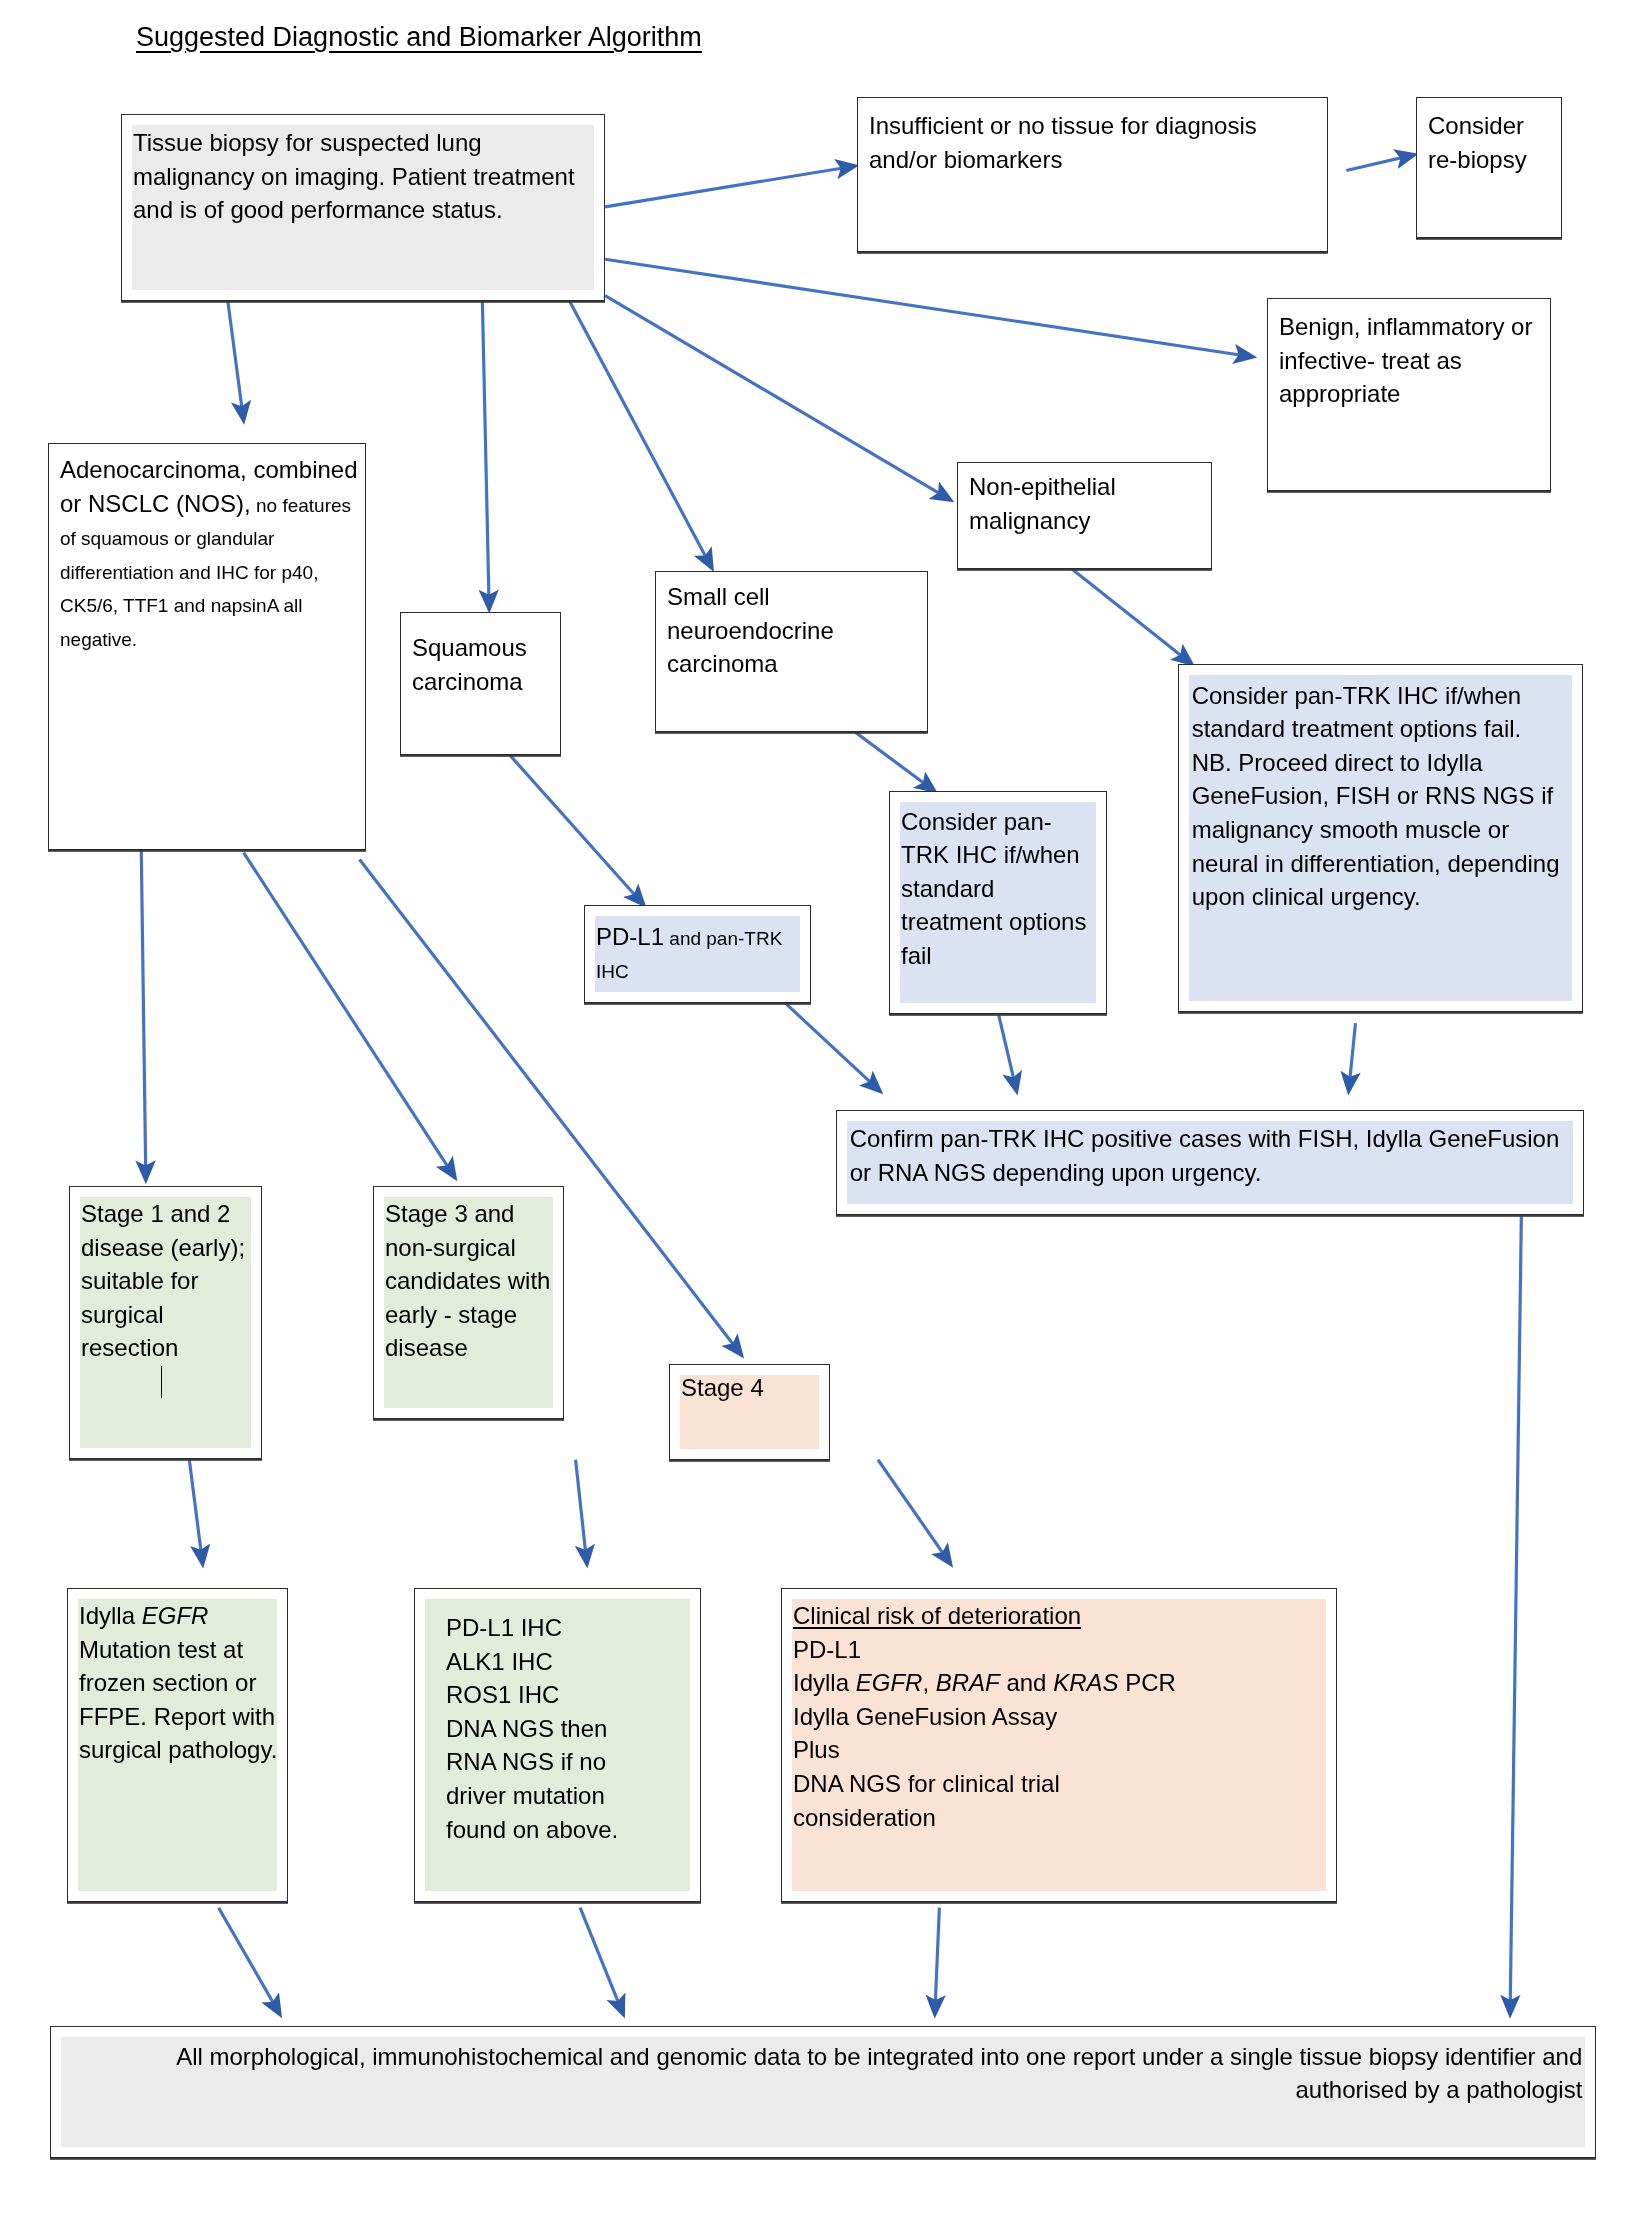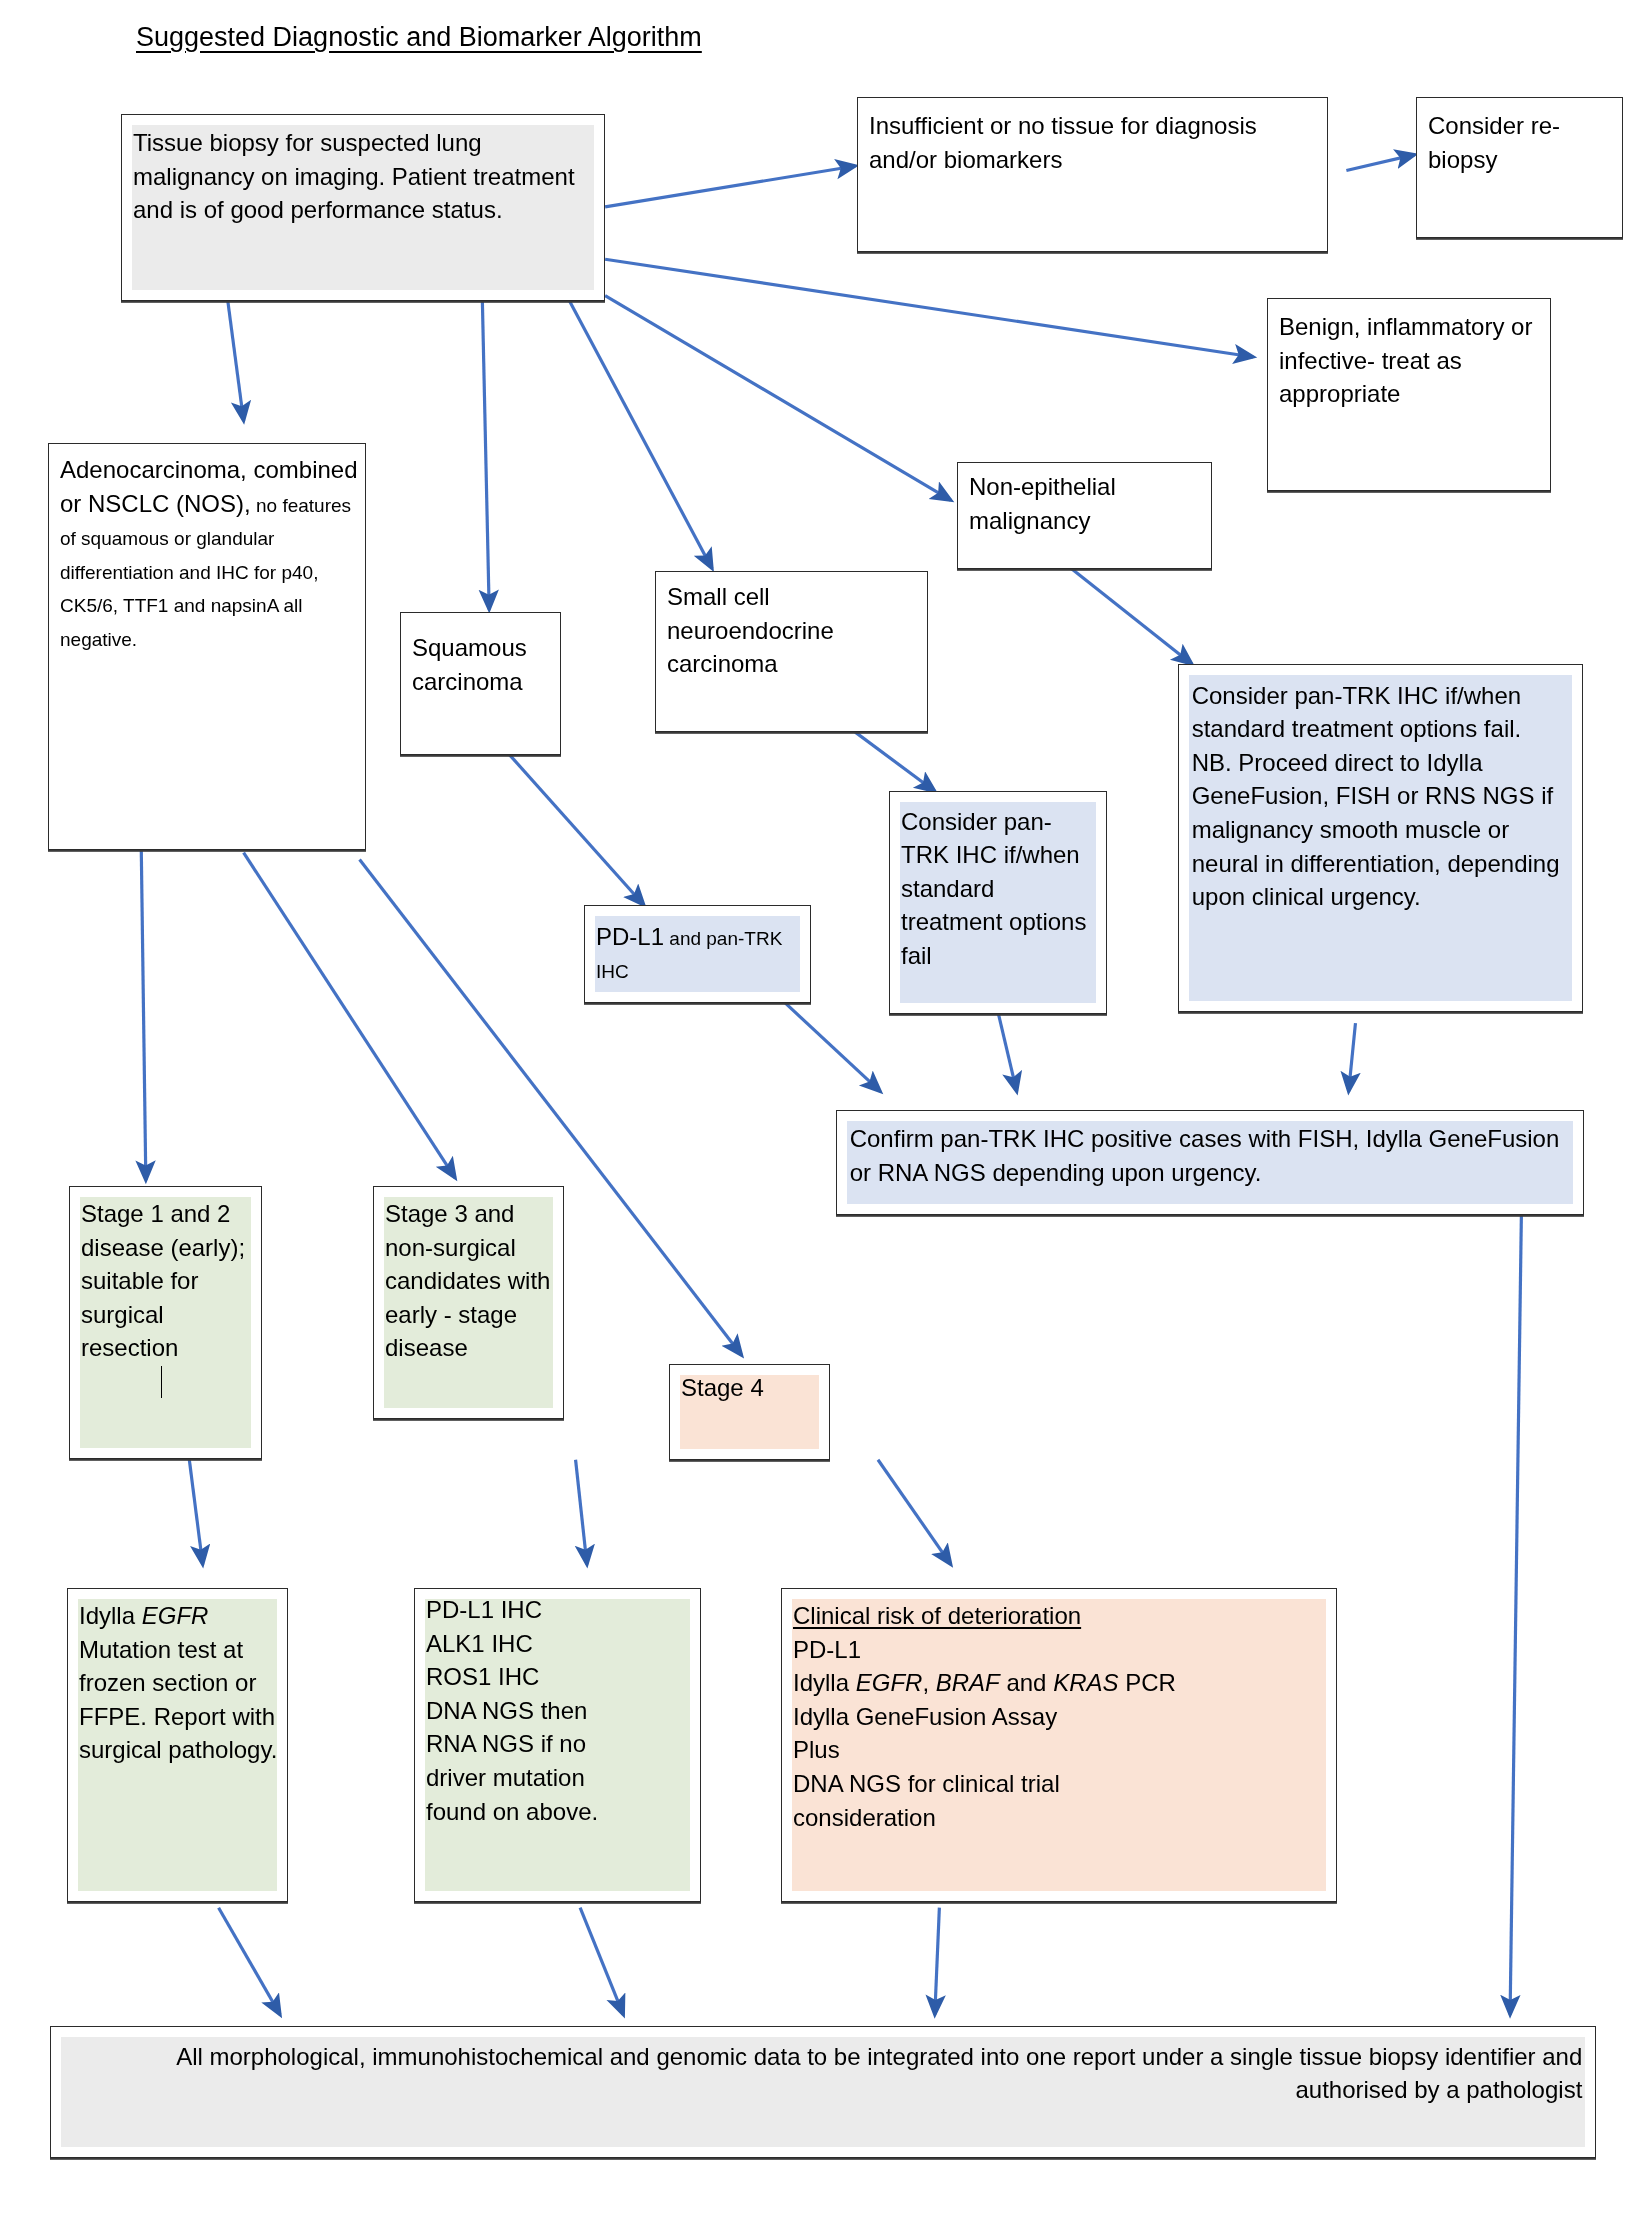--- a/index.html
+++ b/index.html
@@ -108,21 +108,21 @@
   <div class="node" style="left:121px;top:114px;width:484px;height:187px;">
     <div class="fill grey"></div>
     <div class="txt">Tissue biopsy for suspected lung malignancy on imaging. Patient treatment and is of good performance status.</div>
   </div>
 
   <div class="node" style="left:857px;top:97px;width:471px;height:155px;">
     <div class="fill white"></div>
     <div class="txt">Insufficient or no tissue for diagnosis and/or biomarkers</div>
   </div>
 
-  <div class="node" style="left:1416px;top:97px;width:207px;height:141px;">
+  <div class="node" style="left:1416px;top:97px;width:146px;height:141px;">
     <div class="fill white"></div>
     <div class="txt">Consider re-biopsy</div>
   </div>
 
   <div class="node" style="left:1267px;top:298px;width:284px;height:193px;">
     <div class="fill white"></div>
     <div class="txt">Benign, inflammatory or infective- treat as appropriate</div>
   </div>
 
   <div class="node" style="left:48px;top:443px;width:318px;height:407px;">
@@ -184,21 +184,21 @@
     <div class="txt" style="top:6px;">Stage 4</div>
   </div>
 
   <div class="node" style="left:67px;top:1588px;width:221px;height:314px;">
     <div class="fill green"></div>
     <div class="txt" style="top:10px;"><span>Idylla </span><i>EGFR</i><span> Mutation test at frozen section or FFPE. Report with surgical pathology.</span></div>
   </div>
 
   <div class="node" style="left:414px;top:1588px;width:287px;height:314px;">
     <div class="fill green"></div>
-    <div class="txt" style="top:4px;">
+    <div class="txt" style="top:22px;margin-left:20px;">
       <div>PD-L1 IHC</div>
       <div>ALK1 IHC</div>
       <div>ROS1 IHC</div>
       <div>DNA NGS then</div>
       <div>RNA NGS if no</div>
       <div>driver mutation</div>
       <div>found on above.</div>
     </div>
   </div>
 

